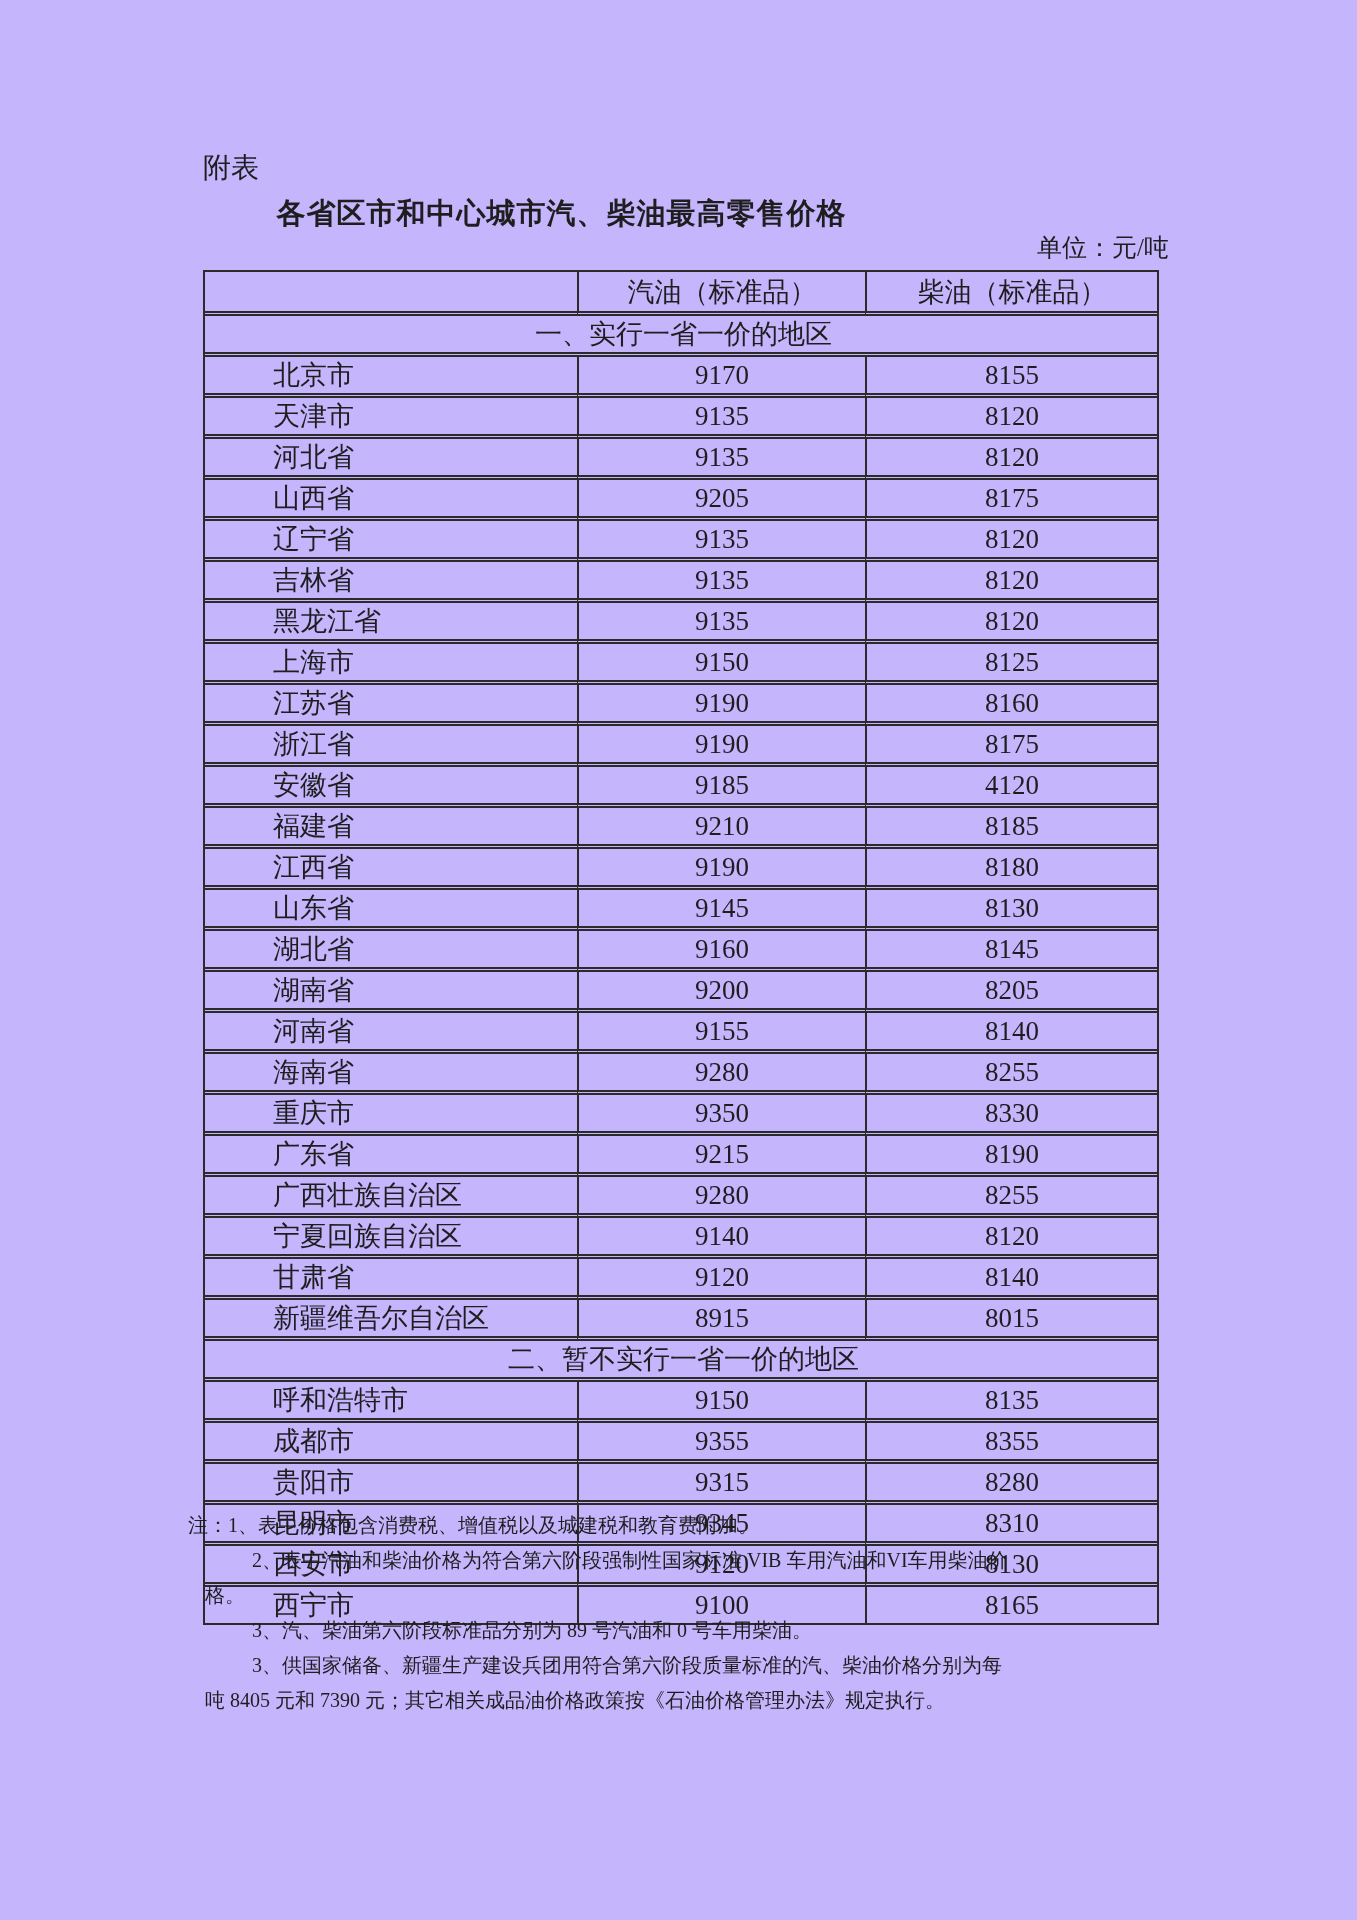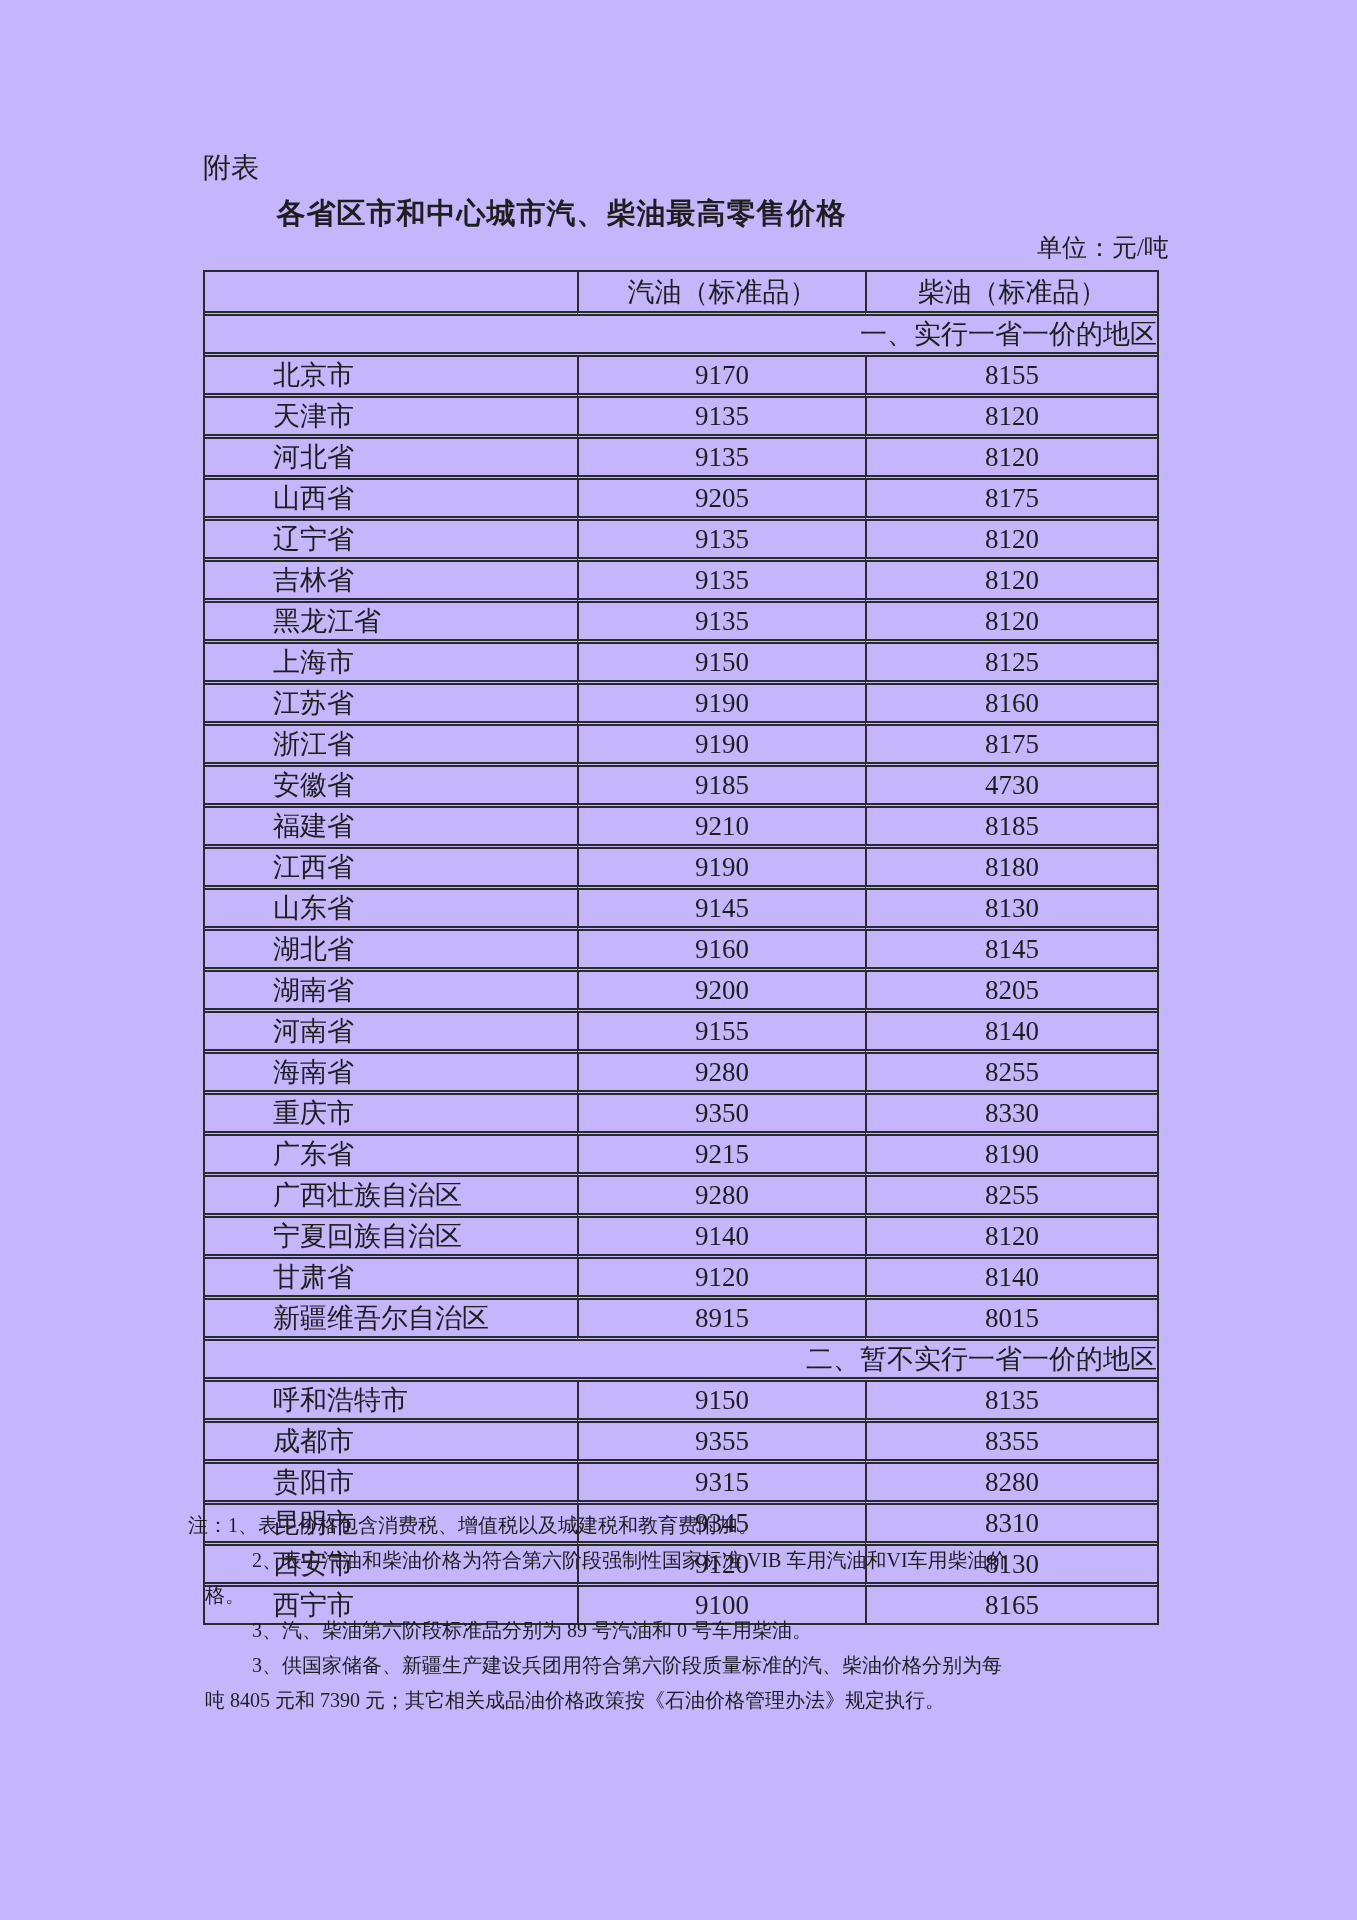--- a/index.html
+++ b/index.html
@@ -66,21 +66,21 @@
   .price-table th { height: 39px; text-align: center; margin-top: 26px; }
   .price-table td.region-cell {
     height: 32px;
     text-align: left;
     padding-left: 68px;
   }
   .price-table td.num-cell { height: 32px; text-align: center; }
   .price-table .vline { border-left: 2px solid #2b2b2b; }
   .price-table tr.section-row td {
     height: 29px;
-    text-align: right;
+    text-align: center;
     padding-left: 5px;
   }
   .price-table tbody.last-body tr:last-child td { border-bottom: none; }
   .notes {
     position: absolute;
     left: 188px;
     top: 1508px;
     width: 1040px;
     font-size: 20px;
     line-height: 35px;
@@ -180,21 +180,21 @@
 
         <tr>
           <td class="region-cell">浙江省</td>
           <td class="num-cell vline">9190</td>
           <td class="num-cell vline">8175</td>
         </tr>
 
         <tr>
           <td class="region-cell">安徽省</td>
           <td class="num-cell vline">9185</td>
-          <td class="num-cell vline">4730</td>
+          <td class="num-cell vline">4120</td>
         </tr>
 
         <tr>
           <td class="region-cell">福建省</td>
           <td class="num-cell vline">9210</td>
           <td class="num-cell vline">8185</td>
         </tr>
 
         <tr>
           <td class="region-cell">江西省</td>

